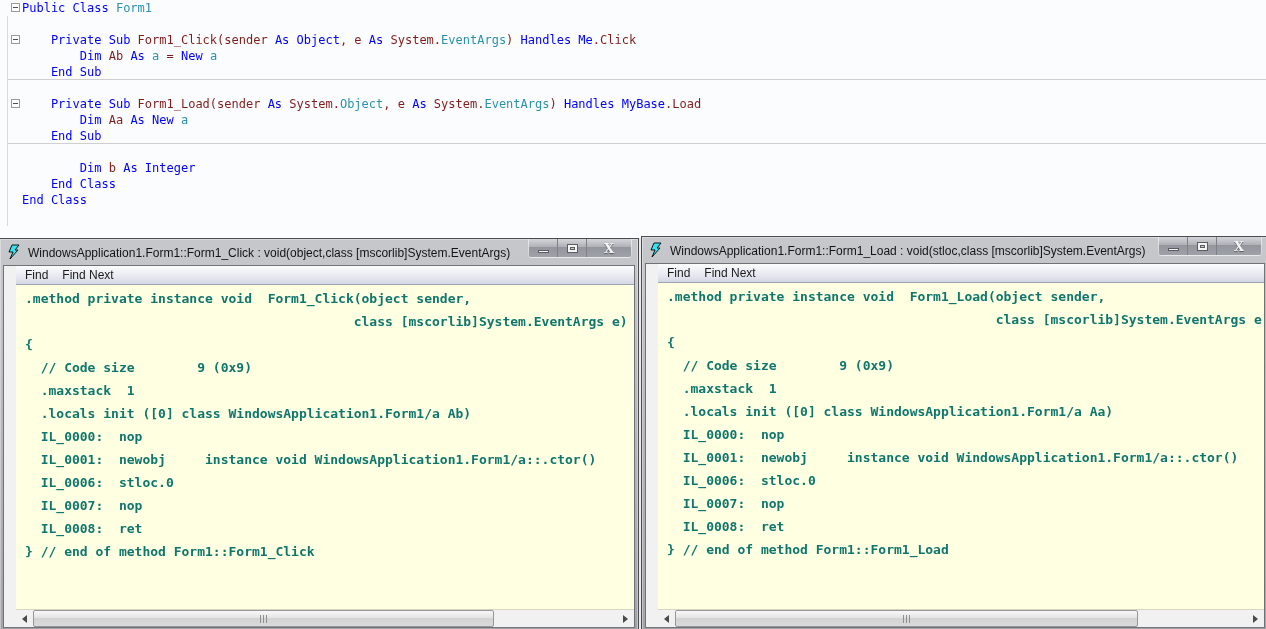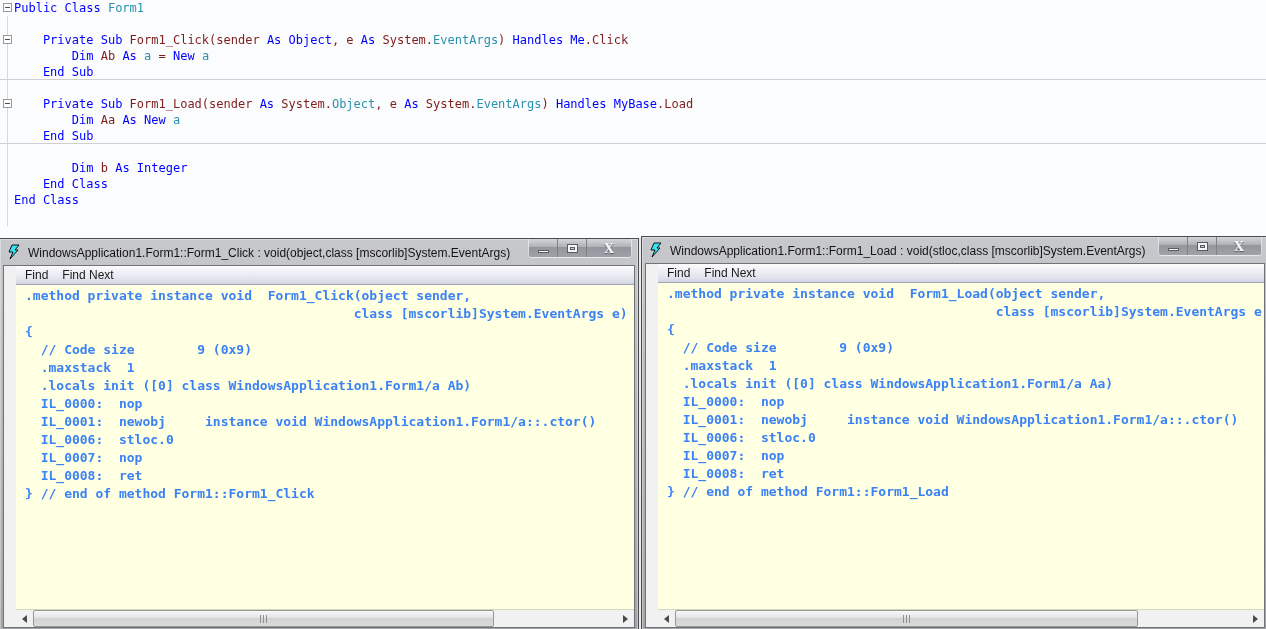--- a/index.html
+++ b/index.html
@@ -5,21 +5,21 @@
   * { margin:0; padding:0; box-sizing:border-box; }
   html,body { width:1266px; height:629px; overflow:hidden; background:#FFFFFF;
               font-family:"Liberation Sans", sans-serif; }
   #stage { position:relative; width:1266px; height:629px; background:#EBEBEB; }
 
   
   #editor { position:absolute; left:0; top:0; width:1266px; height:238px;
             background:#FBFCFD; overflow:hidden; }
   #fold-guide { position:absolute; left:7px; top:16px; width:1px; height:210px;
                 background:#D9D9D9; z-index:0; }
-  #code-lines { position:relative; z-index:1; }
+  #code-lines { position:relative; z-index:1;padding-left:8px; }
   .code-line { position:relative; height:16px; line-height:16px; width:1266px;
                font-family:"DejaVu Sans Mono","Liberation Mono",monospace; font-size:12px; }
   .code-line.sep { border-bottom:1px solid #CFCFCF; }
   .line-text { display:inline-block; margin-left:14px; white-space:pre; }
   .tk-k { color:#0000FF; }
   .tk-t { color:#2B91AF; }
   .tk-p { color:#7f1d1d; }
   .fold { position:absolute; left:3px; top:3px; width:9px; height:9px;
           background:#FFFFFF; border:1px solid #9A9A9A; z-index:2; cursor:pointer; }
   .fold::after { content:""; position:absolute; left:1px; top:3px; width:5px; height:1px;
@@ -53,21 +53,21 @@
   .client { border:1px solid #6F7277; background:#F1F1F1; display:flex; flex-direction:column;
             height:calc(100% - 26px);padding-left:12px; }
   .menubar { height:19px; flex:0 0 auto; display:flex; align-items:center;
              background:linear-gradient(#FCFCFD 0%, #E3E5EE 70%, #D3D6E4 100%);
              border-bottom:1px solid #9FA3B2; font-size:12px; color:#1A1A1A; }
   .menu-item { padding:0 7px; height:100%; line-height:19px; cursor:default; }
   .menu-item:first-child { padding-left:9px; }
   .il-view { flex:1 1 auto; background:#FFFFE1; overflow:hidden;
              border-bottom:1px solid #D6D6C2; }
   .il-view pre { font-family:"DejaVu Sans Mono","Liberation Mono",monospace; font-size:13px;
-                 font-weight:bold; line-height:18px; color:#3b82f6; padding:2px 0 0 9px;
+                 font-weight:bold; line-height:23px; color:#0f766e; padding:2px 0 0 9px;
                  white-space:pre; }
   
   .hscroll { flex:0 0 17px; height:17px; display:flex; background:#F1F1F1; }
   .sb-btn { width:17px; height:17px; flex:0 0 auto; display:flex; align-items:center;
             justify-content:center; background:#F1F1F1; cursor:pointer; }
   .tri-l { width:0; height:0; border:4px solid transparent; border-left-width:0;
            border-right:5px solid #4A4A4A; }
   .tri-r { width:0; height:0; border:4px solid transparent; border-right-width:0;
            border-left:5px solid #4A4A4A; }
   .sb-track { flex:1 1 auto; position:relative; background:#F1F1F1; }

